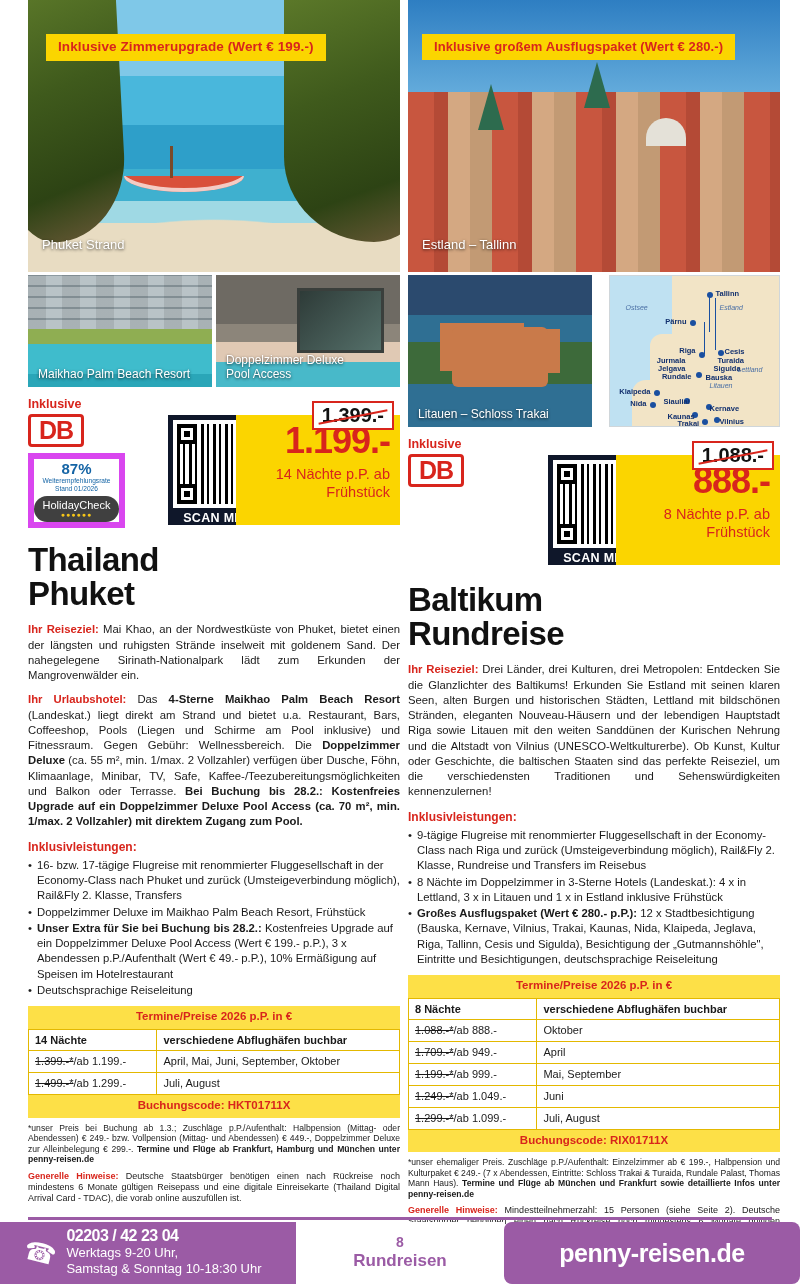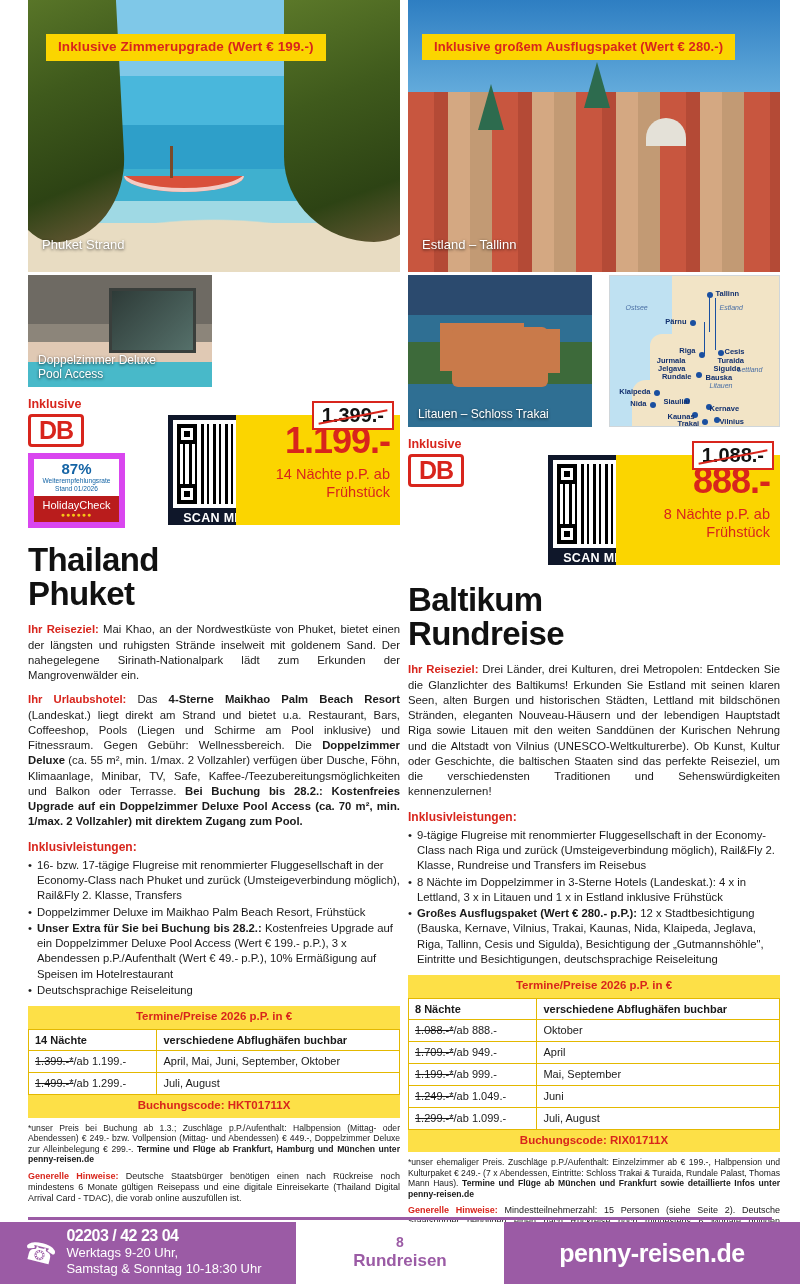--- a/index.html
+++ b/index.html
@@ -120,21 +120,21 @@
   .db {
     margin-top: 3px; width: 56px; height: 33px; border: 3px solid #d8251c;
     border-radius: 4px; color: #d8251c; font-weight: bold; font-size: 25px;
     display:flex; align-items:center; justify-content:center; letter-spacing:-1px;
     font-family: "Liberation Sans", sans-serif;
   }
   .hc { margin-top: 6px; width: 97px; border: 6px solid #d946ef; background:#fff; }
   .hc-top { text-align:center; padding:2px 2px 3px; }
   .hc-pct { color:#1464a5; font-weight:bold; font-size:15px; line-height:1.05; }
   .hc-sub { color:#1464a5; font-size:6.6px; line-height:1.2; }
-  .hc-bot { background:#b91c1c; color:#fff; text-align:center; padding:3px 0 4px; }
+  .hc-bot { background:#404040; color:#fff; text-align:center; padding:3px 0 4px;border-radius:13px; }
   .hc-name { font-size:11px; font-weight:500; }
   .hc-stars { color:#f5c518; font-size:7px; letter-spacing:1px; }
 
   .qr { position:absolute; left:96px; top:18px; width:104px; height:110px; background:#0f172a; padding:5px 5px 12px;margin-left:44px; }
   .qr-code { width:94px; height:88px; background:#fff; position:relative; overflow:hidden; }
   .qr-code:before{
     content:""; position:absolute; inset:4px;
     background-image:
       repeating-linear-gradient(90deg,#000 0 3px,#fff 3px 6px,#000 6px 8px,#fff 8px 12px),
       repeating-linear-gradient(0deg,#000 0 3px,transparent 3px 7px,#000 7px 9px,transparent 9px 13px);
@@ -182,21 +182,21 @@
   .fine { font-size:8.6px; line-height:1.22; color:#1a1a1a; margin-top:5px; text-align:justify; }
   .fine .b { font-weight:bold; }
   .hinweis-lbl { color:#d8251c; font-weight:bold; }
   .hinweis { font-size:9px; line-height:1.25; margin-top:6px; text-align:justify; }
 
   
   .footer { position:absolute; left:0; bottom:0; width:800px; height:62px; display:flex; }
   .f-purple { background:#9b5ba5; height:62px; display:flex; align-items:center; }
   .f-left { width:296px; padding-left:24px; gap:10px; }
   .f-mid { width:208px; background:#fff; display:flex; flex-direction:column; align-items:center; justify-content:center; color:#9b5ba5; }
-  .f-right { width:296px; justify-content:center; }
+  .f-right { width:296px; justify-content:center;border-radius:8px; }
   .phone-icon { color:#fff; font-size:26px; line-height:1; transform: rotate(14deg); }
   .f-num { color:#fff; font-weight:bold; font-size:16px; line-height:1.05; letter-spacing:-.5px; }
   .f-hours { color:#fff; font-size:13px; line-height:1.25; }
   .f-pageno { font-size:14px; font-weight:bold; line-height:1.1; }
   .f-pagelbl { font-size:17px; font-weight:bold; }
   .f-url { color:#fff; font-weight:bold; font-size:25px; letter-spacing:-.4px; }
   .f-divider { position:absolute; left:28px; right:28px; bottom:64px; height:3px; background:#9b5ba5; }
 </style>
 </head>
 <body>
@@ -209,20 +209,23 @@
 
       <div class="hero thai">
         <div class="rockL"></div>
         <div class="rockR"></div>
         <div class="boat"></div>
         <div class="banner">Inklusive Zimmerupgrade (Wert € 199.-)</div>
         <div class="cap">Phuket Strand</div>
       </div>
 
       <div class="strip">
+        <div class="thumb t-resort">
+          <div class="cap">Maikhao Palm Beach Resort</div>
+        </div>
         <div class="thumb t-pool">
           <div class="cap" style="white-space:pre-line">Doppelzimmer Deluxe
 Pool Access</div>
         </div>
       </div>
 
       <div class="pricebar">
         <div class="inklusive-lbl">Inklusive</div>
         <div class="db">DB</div>
         <div class="hc">

